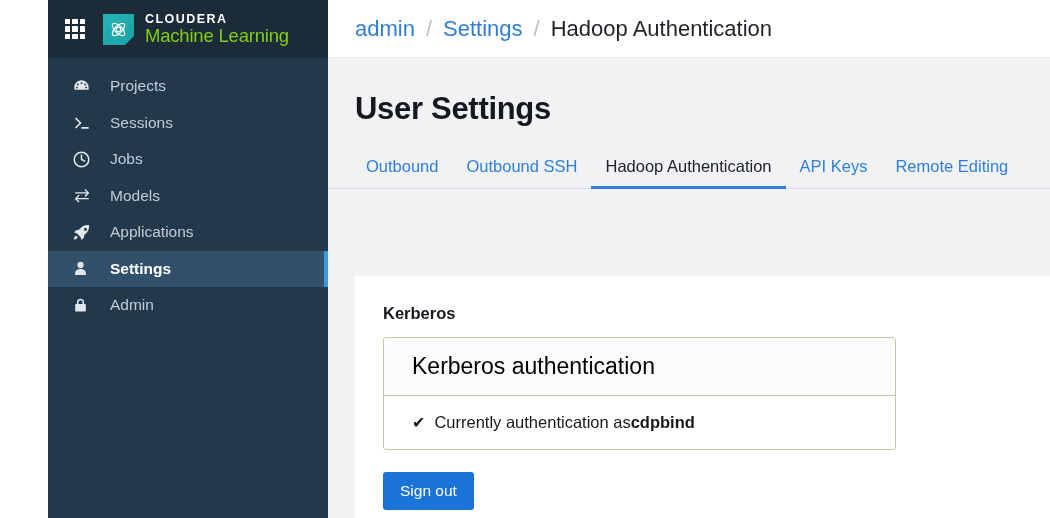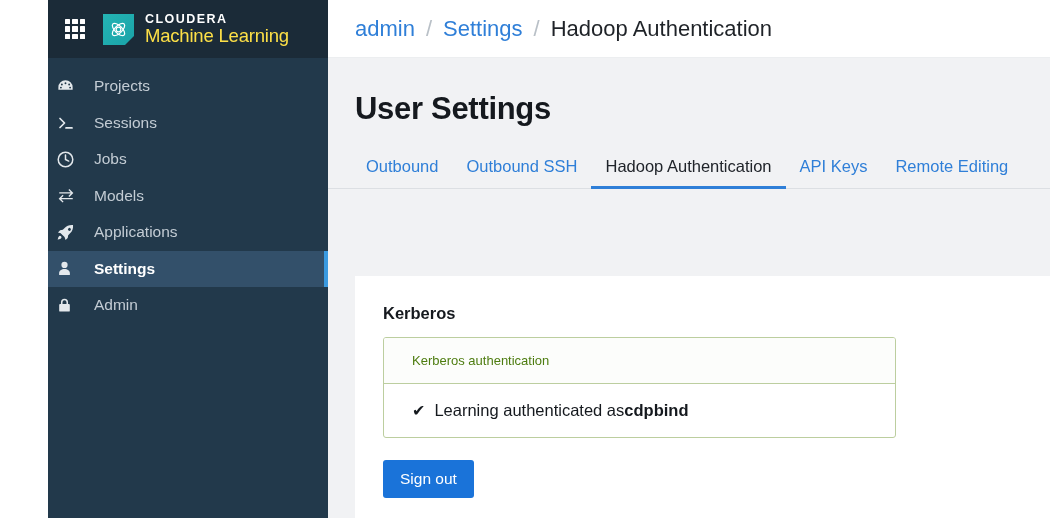--- a/index.html
+++ b/index.html
@@ -50,29 +50,29 @@
     border-width: 0 0 9px 9px; border-style: solid;
     border-color: transparent transparent #1b2b38 transparent;
   }
   .logo-mark svg { position: absolute; left: 6px; top: 6px; }
   .brand-text { line-height: 1.04; padding-top: 1px; }
   .brand-top {
     color: #ffffff; font-size: 12.5px; font-weight: bold;
     letter-spacing: 1.45px;
   }
   .brand-bottom {
-    color: #fde047; font-size: 18.5px; font-weight: 400;
+    color: #84cc16; font-size: 18.5px; font-weight: 400;
     letter-spacing: -0.2px;
   }
 
   .nav { padding-top: 10px; }
   .nav-item {
     display: flex; align-items: center;
     height: 36.5px;
-    padding-left: 8px;
+    padding-left: 24px;
     color: #c3ccd4;
     font-size: 15.5px;
     cursor: pointer;
     position: relative;
   }
   .nav-item .ico {
     width: 26px; height: 20px;
     margin-right: 12px;
     display: flex; align-items: center; justify-content: flex-start;
     color: #e3e8ec;
@@ -153,21 +153,21 @@
   }
   .kerb-panel {
     width: 513px;
     border: 1px solid #bcce9f;
     border-radius: 3px;
     background: #ffffff;
     overflow: hidden;
   }
   .kerb-head {
     padding: 15px 0 15px 28px;
-    font-size: 13px; color: #4d7c0f;
+    font-size: 23px; color: #000000;
     border-bottom: 1px solid #bcce9f;
     background: #fcfdfb;
   }
   .kerb-body {
     padding: 17px 0 17px 28px;
     font-size: 16.5px; color: #15191e;
     display: flex; align-items: center;
   }
   .check { margin-right: 9px; font-size: 16px; color: #15191e; line-height: 1; }
   .kerb-user { font-weight: bold; }
@@ -317,21 +317,21 @@
 
       <div class="card">
         <div class="card-inner">
 
           <div class="section-label">Kerberos</div>
 
           <div class="kerb-panel">
             <div class="kerb-head">Kerberos authentication</div>
             <div class="kerb-body">
               <span class="check">✔</span>
-              <span>Learning authenticated as</span>
+              <span>Currently authentication as</span>
               <span class="kerb-user">cdpbind</span>
             </div>
           </div>
 
           <button class="signout-btn">Sign out</button>
 
           
 
         </div>
       </div>

